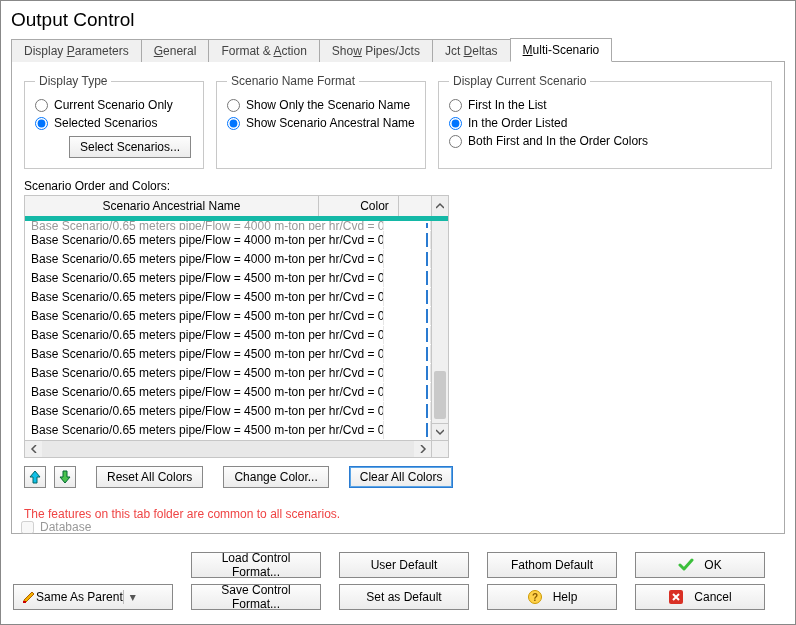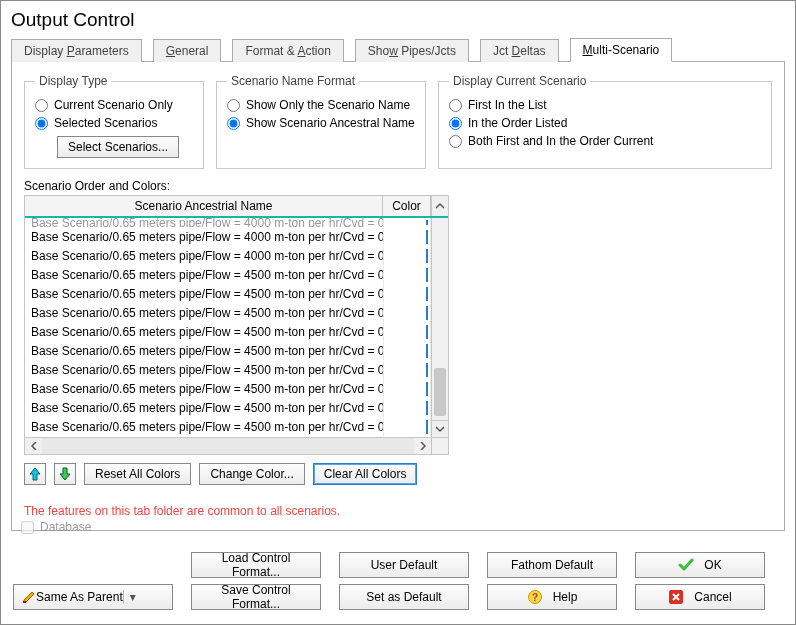--- a/index.html
+++ b/index.html
@@ -21,21 +21,20 @@
   }
   .titlebar {
     padding: 8px 10px 6px 10px;
     font-size: 19px;
   }
   .tabstrip {
     display: flex;
     align-items: flex-end;
     margin: 0 10px;
     position: relative;
-    gap: 12px;
   }
   .tab {
     border: 1px solid #aaa;
     border-bottom: none;
     padding: 4px 12px;
     background: #f0f0f0;
     margin-right: -1px;
     cursor: pointer;
     color: #444;
     position: relative;
@@ -72,33 +71,35 @@
     margin: 4px 0;
   }
   .radio-row input { margin: 0; }
   .btn {
     border: 1px solid #888;
     background: linear-gradient(#fdfdfd,#ececec);
     padding: 3px 10px;
     cursor: pointer;
     font-family: inherit;
     font-size: 12px;
+    margin-left: 12px;
   }
   .btn.highlight { border-color: #2a7bd1; box-shadow: 0 0 0 1px #5aa4e6 inset; }
   .select-scenarios-wrap { margin: 6px 0 0 22px; }
   .order-label { margin: 10px 0 2px 0; }
   .grid {
     border: 1px solid #c6c6c6;
     width: 425px;
   }
   .grid-head {
     display: flex;
     background: #f4f4f4;
-    border-bottom: 2px solid #14b8a6;
+    border-bottom: 5px solid #14b8a6;
     font-size: 12px;
+    gap: 32px;
   }
   .gh-name {
     flex: 1;
     text-align: center;
     padding: 3px 4px;
     border-right: 1px solid #c6c6c6;
   }
   .gh-color {
     width: 48px;
     text-align: center;
@@ -263,21 +264,21 @@
         <label class="radio-row">
             <input type="radio" name="cs" style="">
             <span>First In the List</span>
           </label>
         <label class="radio-row">
             <input type="radio" name="cs" checked="" style="">
             <span>In the Order Listed</span>
           </label>
         <label class="radio-row">
             <input type="radio" name="cs" style="">
-            <span>Both First and In the Order Current</span>
+            <span>Both First and In the Order Colors</span>
           </label>
       </fieldset>
     </div>
 
     <div class="order-label">Scenario Order and Colors:</div>
 
     <div class="grid">
       <div class="grid-head">
         <div class="gh-name">Scenario Ancestrial Name</div>
         <div class="gh-color">Color</div>

